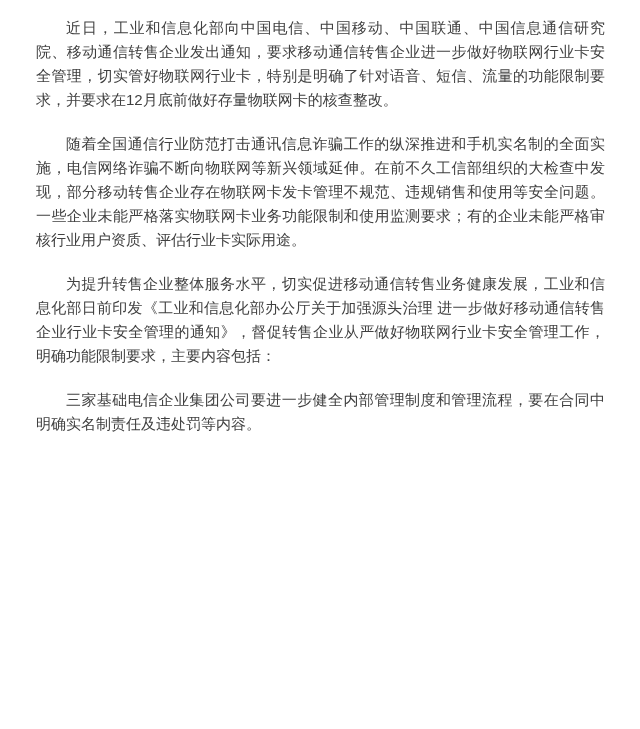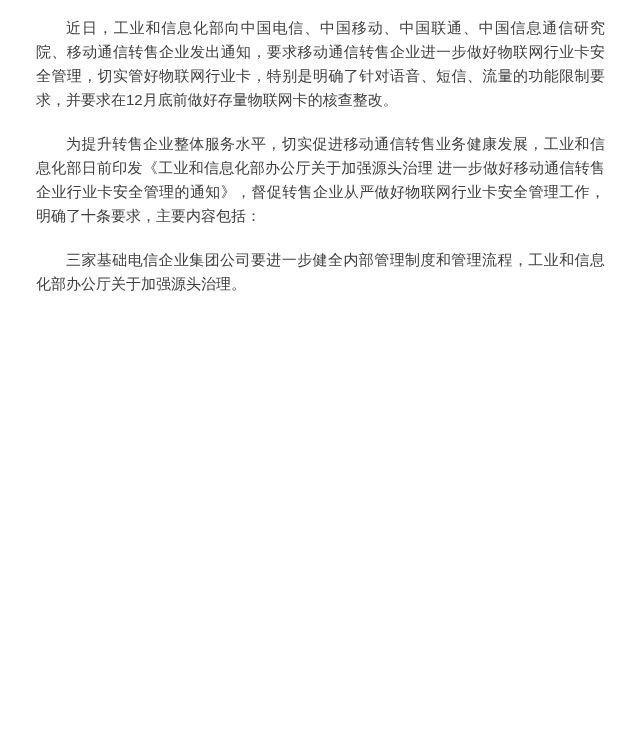--- a/index.html
+++ b/index.html
@@ -32,15 +32,16 @@
   }
   .article p:last-child {
     margin-bottom: 0;
   }
 </style>
 </head>
 <body>
 
 <div class="article">
   <p>近日，工业和信息化部向中国电信、中国移动、中国联通、中国信息通信研究院、移动通信转售企业发出通知，要求移动通信转售企业进一步做好物联网行业卡安全管理，切实管好物联网行业卡，特别是明确了针对语音、短信、流量的功能限制要求，并要求在12月底前做好存量物联网卡的核查整改。</p>
-  <p>为提升转售企业整体服务水平，切实促进移动通信转售业务健康发展，工业和信息化部日前印发《工业和信息化部办公厅关于加强源头治理 进一步做好移动通信转售企业行业卡安全管理的通知》，督促转售企业从严做好物联网行业卡安全管理工作，明确了十条要求，主要内容包括：</p>
-  <p>三家基础电信企业集团公司要进一步健全内部管理制度和管理流程，工业和信息化部办公厅关于加强源头治理。</p>
+  <p>随着全国通信行业防范打击通讯信息诈骗工作的纵深推进和手机实名制的全面实施，电信网络诈骗不断向物联网等新兴领域延伸。在前不久工信部组织的大检查中发现，部分移动转售企业存在物联网卡发卡管理不规范、违规销售和使用等安全问题。一些企业未能严格落实物联网卡业务功能限制和使用监测要求；有的企业未能严格审核行业用户资质、评估行业卡实际用途。</p>
+  <p>为提升转售企业整体服务水平，切实促进移动通信转售业务健康发展，工业和信息化部日前印发《工业和信息化部办公厅关于加强源头治理 进一步做好移动通信转售企业行业卡安全管理的通知》，督促转售企业从严做好物联网行业卡安全管理工作，明确功能限制要求，主要内容包括：</p>
+  <p>三家基础电信企业集团公司要进一步健全内部管理制度和管理流程，要在合同中明确实名制责任及违处罚等内容。</p>
 </div>
 
 </body></html>

